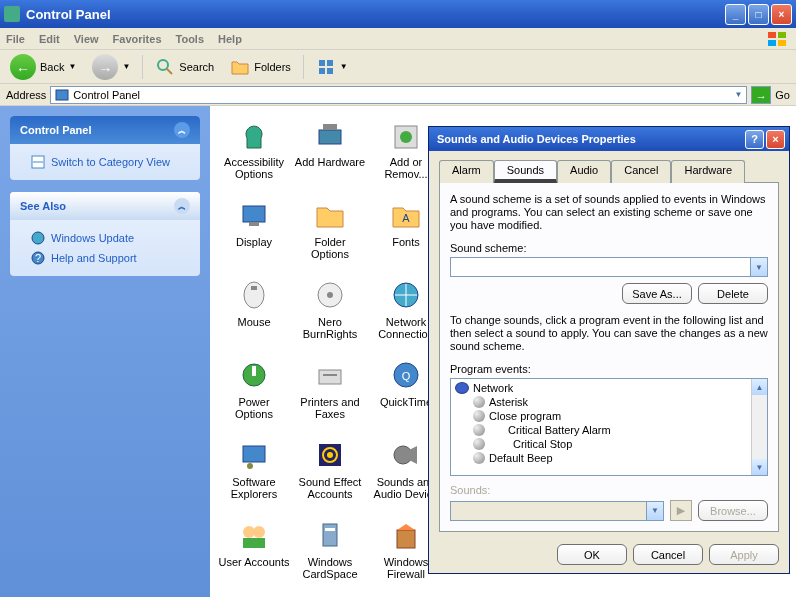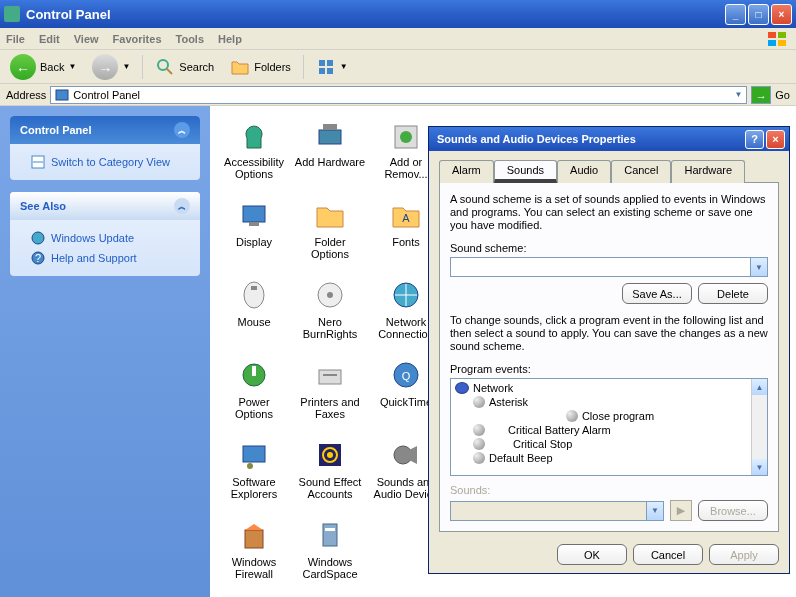--- a/index.html
+++ b/index.html
@@ -303,31 +303,39 @@
         </div>
         <div class="iconitem">
           <svg class="iconimg" viewBox="0 0 34 34">
             <circle cx="14" cy="17" r="9" fill="#888" stroke="#555"></circle>
             <path d="M20 12 l8 -4 v18 l-8 -4 z" fill="#888"></path>
           </svg>
           <div class="iconlbl">Sounds and Audio Device</div>
         </div>
         <div class="iconitem">
           <svg class="iconimg" viewBox="0 0 34 34">
+            <circle cx="12" cy="14" r="6" fill="#fc8"></circle>
+            <circle cx="22" cy="14" r="6" fill="#fc8"></circle>
+            <rect x="6" y="20" width="22" height="10" fill="#4a4"></rect>
+          </svg>
+          <div class="iconlbl">User Accounts</div>
+        </div>
+        <div class="iconitem">
+          <svg class="iconimg" viewBox="0 0 34 34">
+            <rect x="10" y="6" width="14" height="22" fill="#8ac" stroke="#468"></rect>
+            <rect x="12" y="10" width="10" height="3" fill="#fff"></rect>
+          </svg>
+          <div class="iconlbl">Windows CardSpace</div>
+        </div>
+        <div class="iconitem">
+          <svg class="iconimg" viewBox="0 0 34 34">
             <rect x="8" y="12" width="18" height="18" fill="#c84" stroke="#842"></rect>
             <path d="M8 12 l9 -6 l9 6" fill="#f84"></path>
           </svg>
           <div class="iconlbl">Windows Firewall</div>
-        </div>
-        <div class="iconitem">
-          <svg class="iconimg" viewBox="0 0 34 34">
-            <rect x="10" y="6" width="14" height="22" fill="#8ac" stroke="#468"></rect>
-            <rect x="12" y="10" width="10" height="3" fill="#fff"></rect>
-          </svg>
-          <div class="iconlbl">Windows CardSpace</div>
         </div>
       </div>
   </div>
 </div>
 
 <div class="dialog">
   <div class="dlgtitle">
     <div class="t">Sounds and Audio Devices Properties</div>
     <div class="hb">?</div>
     <div class="cb">×</div>
@@ -356,21 +364,21 @@
       <div class="listbox">
         <div class="listcontent" id="events">
             <div class="listitem root" style="padding-left: 2px;">
               <div class="ico"></div>
               <span>Network</span>
             </div>
             <div class="listitem" style="padding-left: 20px;">
               <div class="ico"></div>
               <span>Asterisk</span>
             </div>
-            <div class="listitem" style="padding-left: 20px; justify-content: center;">
+            <div class="listitem" style="padding-left: 20px;">
               <div class="ico"></div>
               <span>Close program</span>
             </div>
             <div class="listitem" style="padding-left: 20px; gap: 23px;">
               <div class="ico"></div>
               <span>Critical Battery Alarm</span>
             </div>
             <div class="listitem" style="padding-left: 20px; gap: 28px;">
               <div class="ico"></div>
               <span>Critical Stop</span>

